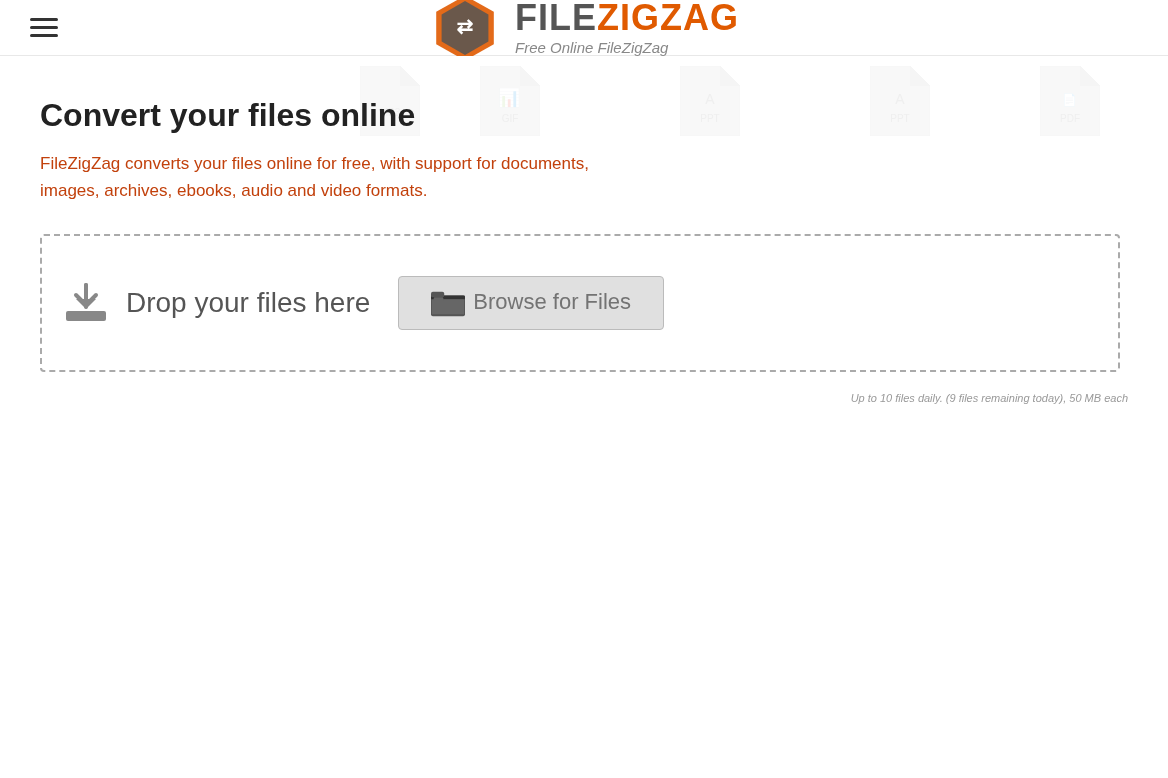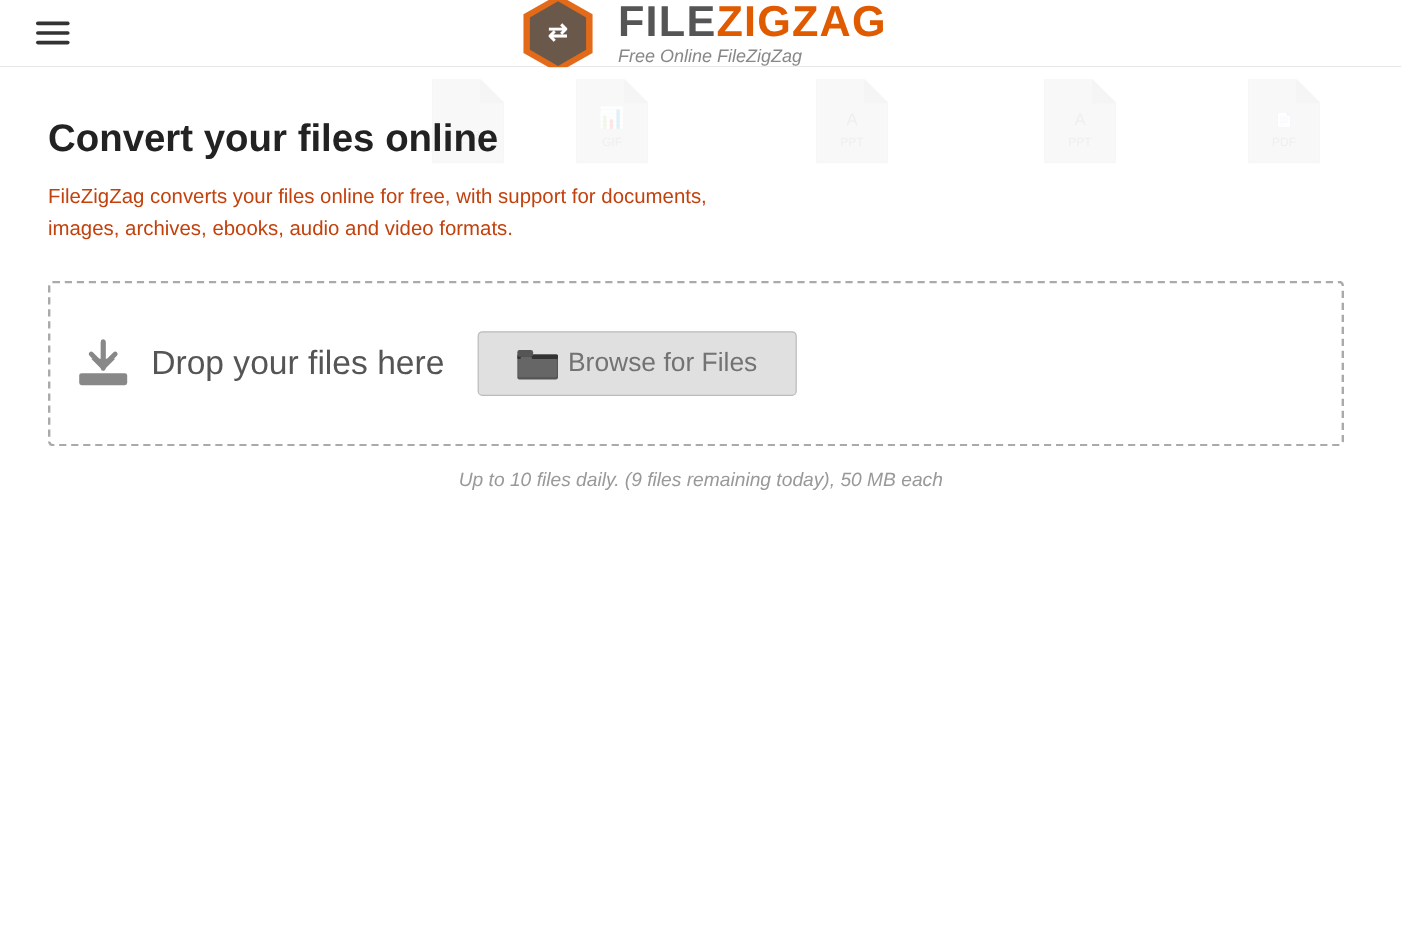--- a/index.html
+++ b/index.html
@@ -147,23 +147,23 @@
       cursor: pointer;
       font-weight: 400;
     }
     .folder-icon {
       width: 34px;
       height: 28px;
     }
 
     
     .footer-note {
-      text-align: center;
+      text-align: right;
       color: #999;
-      font-size: 16px;
+      font-size: 11px;
       font-style: italic;
       margin-top: 20px;
     }
   </style>
 </head>
 <body>
 
 <header class="header">
   <div class="hamburger">
     <span></span>

